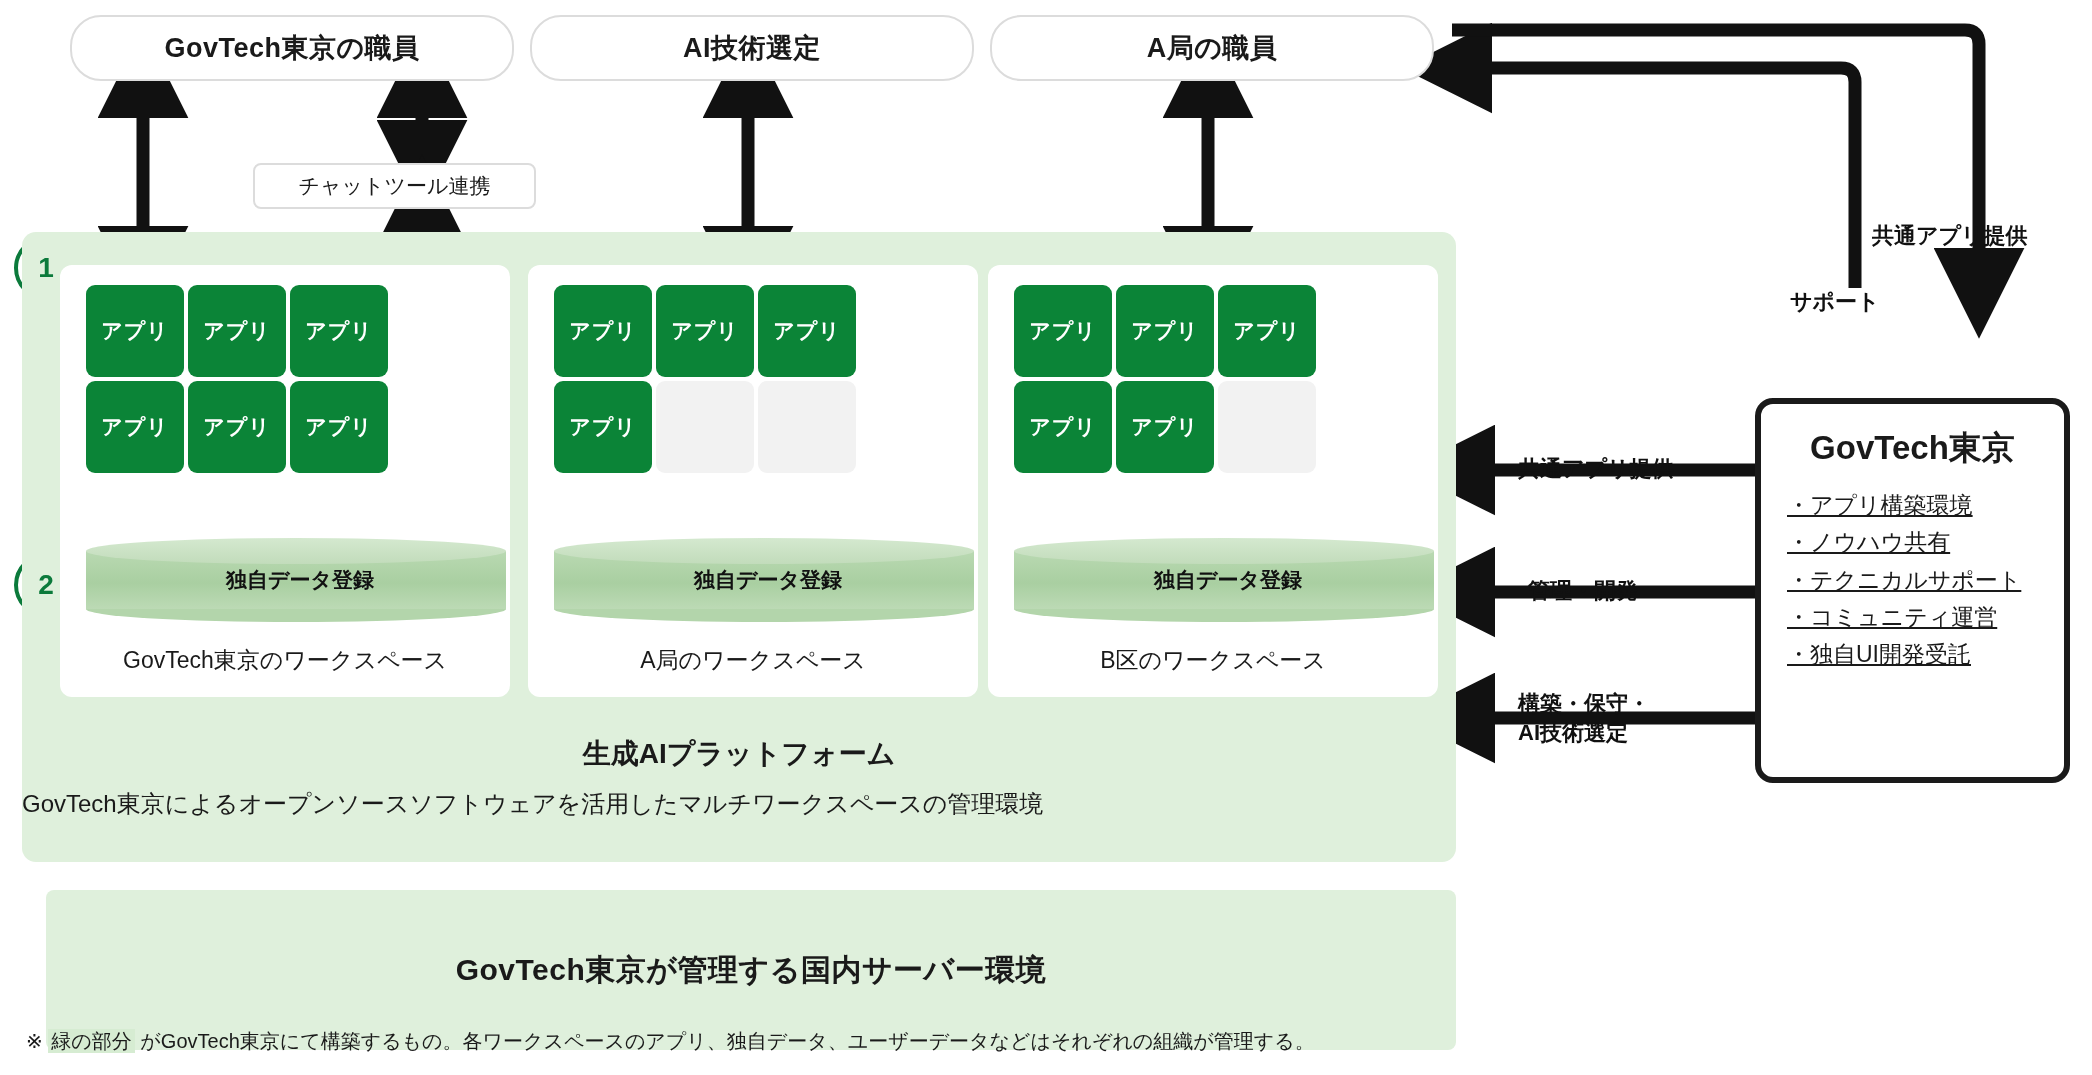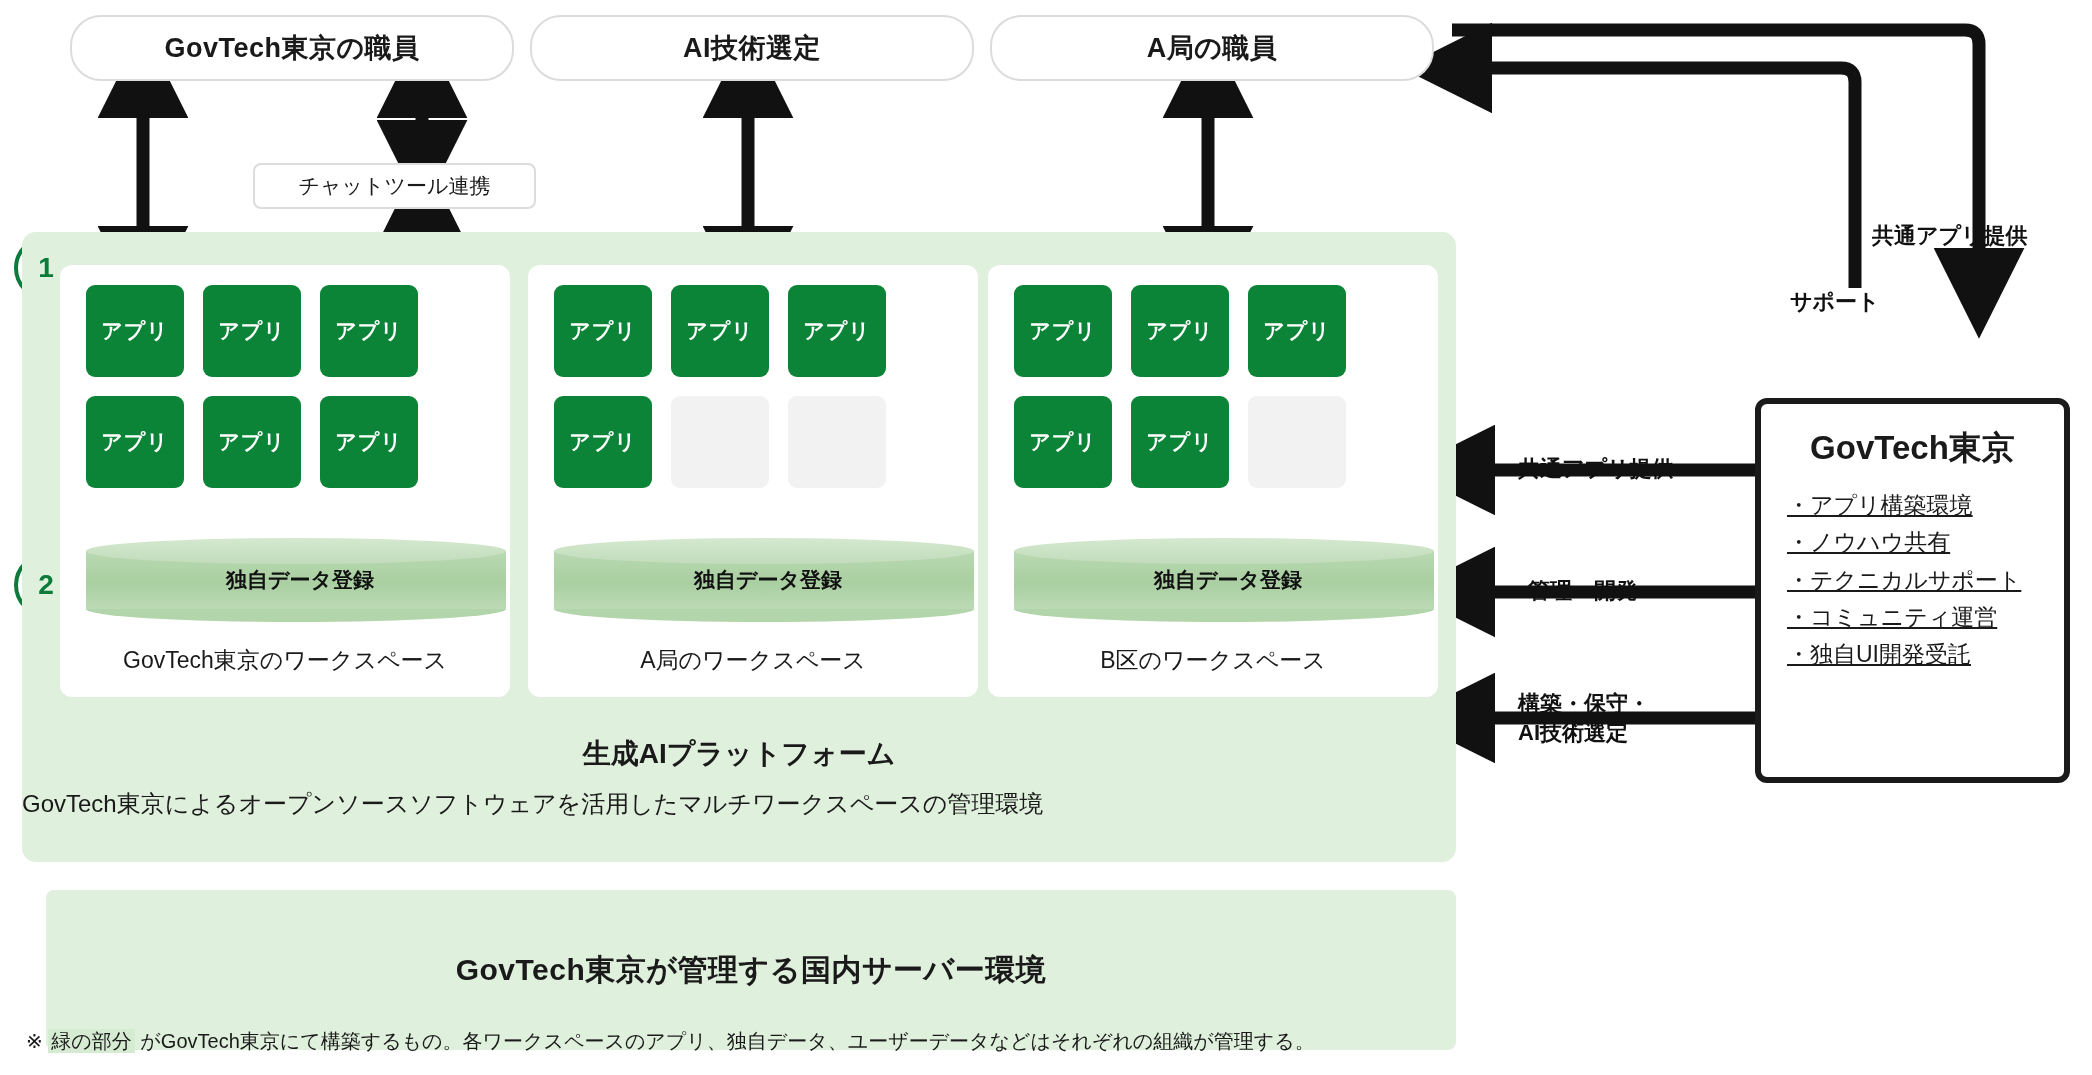--- a/index.html
+++ b/index.html
@@ -25,21 +25,21 @@
     display:flex;align-items:center;justify-content:center;
   }
   .server-label{font-size:30px;font-weight:700;letter-spacing:.5px;}
 
   
   .ws{
     position:absolute;background:#ffffff;border-radius:12px;
   }
   .ws-grid{
     position:absolute;display:grid;grid-template-columns:repeat(3,98px);
-    grid-template-rows:repeat(2,92px);gap:19px;
+    grid-template-rows:repeat(2,92px);gap:4px;
   }
   .app{
     border-radius:9px;background:#0b8437;color:#fff;
     display:flex;align-items:center;justify-content:center;
     font-size:21px;font-weight:700;letter-spacing:1px;
   }
   .app.empty{background:#f2f2f2;}
   .ws-name{
     position:absolute;text-align:center;font-size:23px;color:#1a1a1a;
   }
@@ -66,21 +66,21 @@
   
   .pf-title{
     position:absolute;text-align:center;font-size:28px;font-weight:700;
   }
   .pf-sub{
     position:absolute;font-size:24px;
   }
 
   
   .gt-box{
-    position:absolute;border:6px solid #1a1a1a;border-radius:12px;background:#fff;
+    position:absolute;border:6px solid #1a1a1a;border-radius:18px;background:#fff;
     box-sizing:border-box;
   }
   .gt-title{
     text-align:center;font-size:33px;font-weight:700;margin:22px 0 16px 0;
   }
   .gt-list{list-style:none;margin:0;padding:0 0 0 26px;text-decoration:underline;}
   .gt-list li{font-size:23px;line-height:1.62;white-space:nowrap;}
 
   
   .chatbox{

